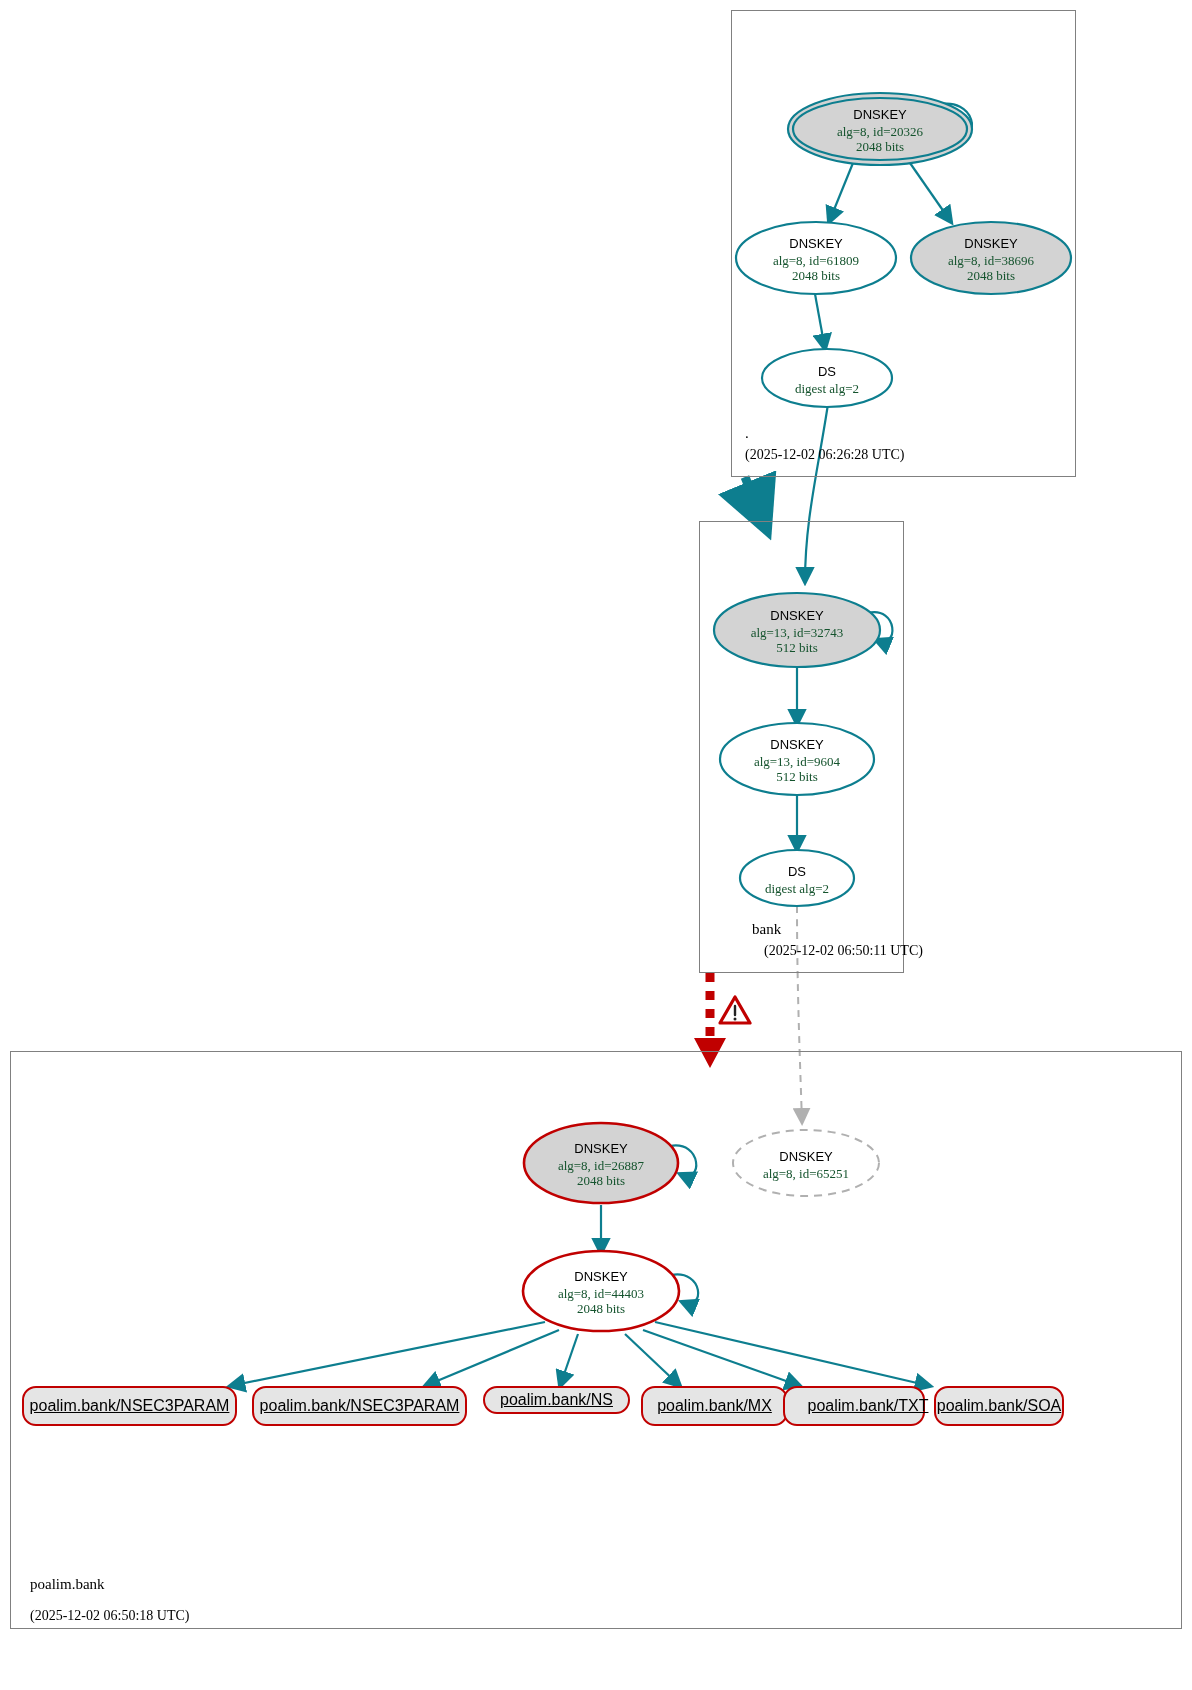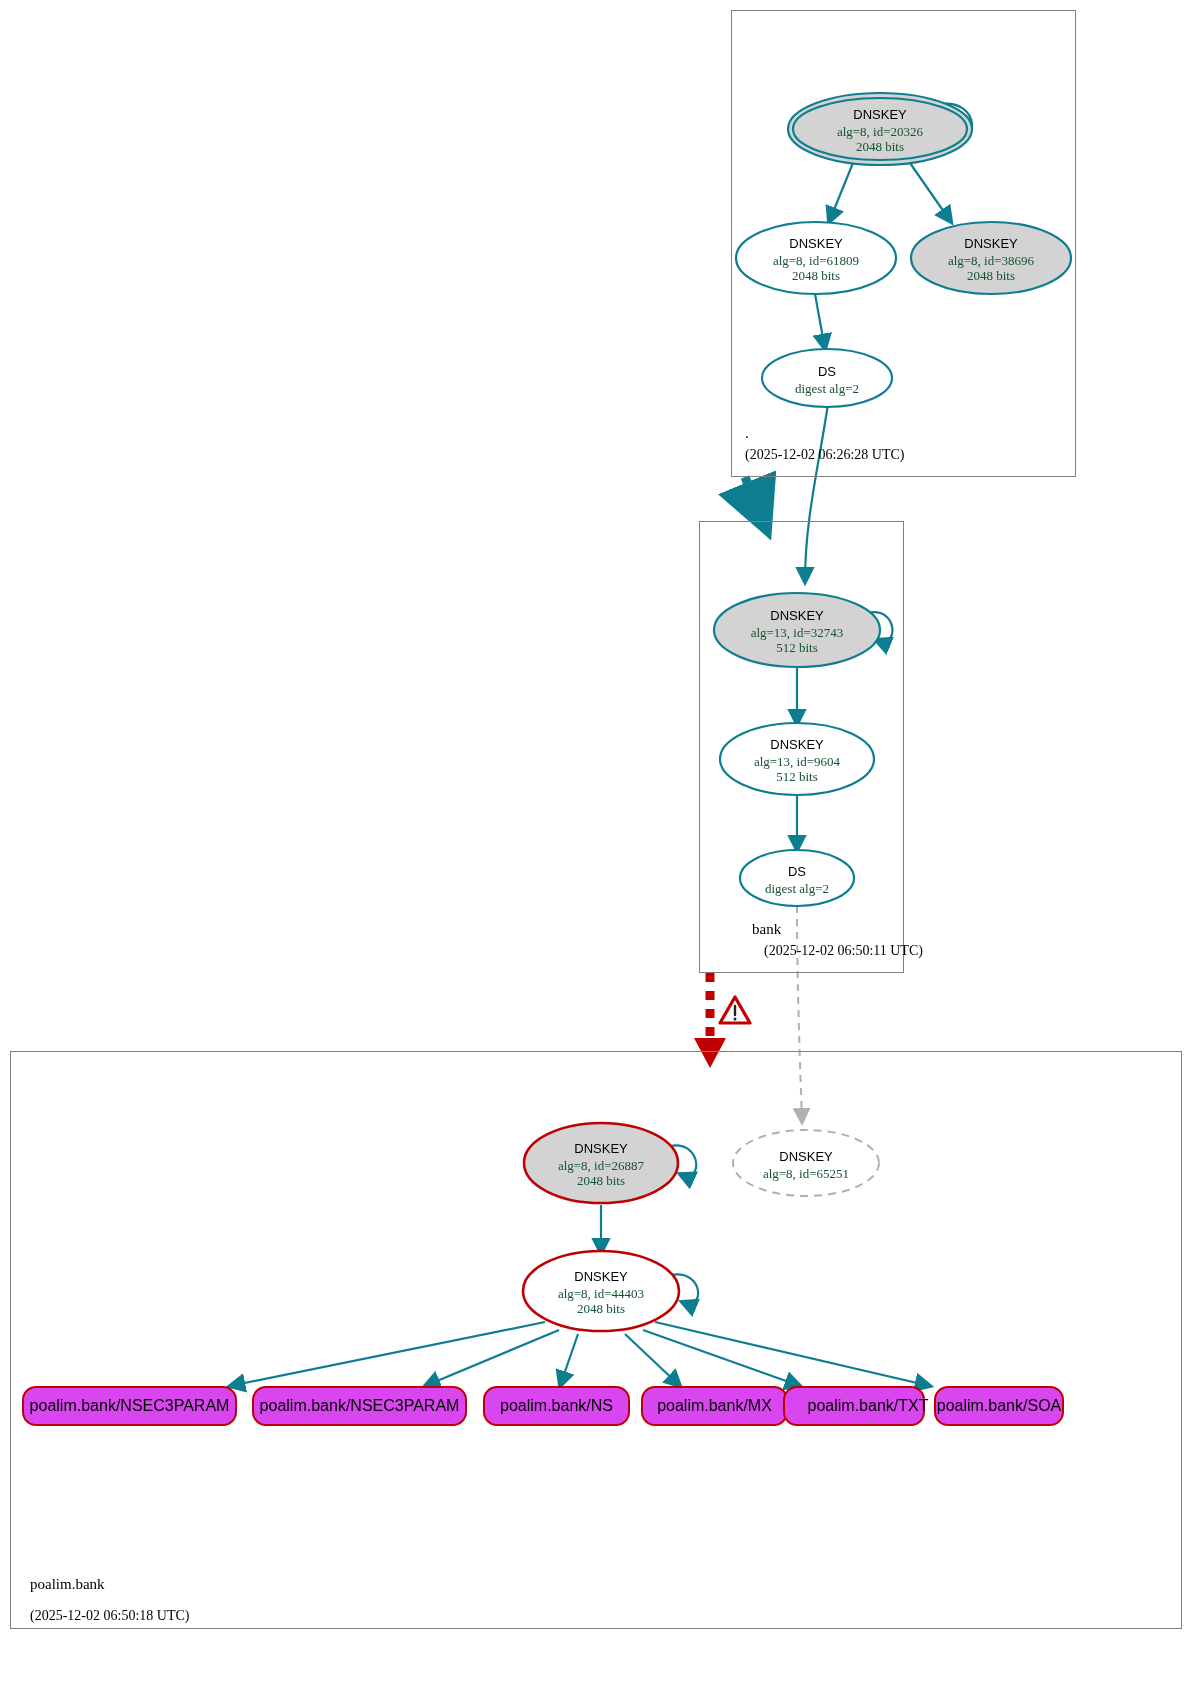--- a/index.html
+++ b/index.html
@@ -65,26 +65,27 @@
     line-height: 15px;
     color: #14532d;
   }
   .rrset {
     position: absolute;
     display: flex;
     align-items: center;
     justify-content: center;
     border: 2px solid #c00000;
     border-radius: 14px;
-    background: #d946ef;
+    background: #e5e5e5;
     box-sizing: border-box;
     font-family: "Liberation Sans", sans-serif;
     font-size: 16px;
     color: #000000;
     white-space: nowrap;
+    text-decoration: underline;
   }
   .warn-icon {
     position: absolute;
   }
 </style>
 </head>
 <body>
 
 <div id="canvas">
 
@@ -233,18 +234,18 @@
   <div class="warn-icon" style="left:718px; top:994px; width:34px; height:32px;">
     <svg viewBox="0 0 34 32" width="34" height="32">
       <path d="M17 3 L32 29 L2 29 Z" fill="#ffffff" stroke="#c00000" stroke-width="3.2" stroke-linejoin="round"></path>
       <path d="M17 12 L17 21" stroke="#222222" stroke-width="2.4" stroke-linecap="round"></path>
       <circle cx="17" cy="25" r="1.5" fill="#222222"></circle>
     </svg>
   </div>
 
   <div class="rrset" style="left:22px; top:1386px; width:215px; height:40px;">poalim.bank/NSEC3PARAM</div>
   <div class="rrset" style="left:252px; top:1386px; width:215px; height:40px;">poalim.bank/NSEC3PARAM</div>
-  <div class="rrset" style="left:483px; top:1386px; width:147px; height:40px;">poalim.bank/NS</div>
+  <div class="rrset" style="left:483px; top:1386px; width:147px; height:28px;">poalim.bank/NS</div>
   <div class="rrset" style="left:641px; top:1386px; width:147px; height:40px;">poalim.bank/MX</div>
   <div class="rrset" style="left:783px; top:1386px; width:142px; height:40px;padding-left:28px;">poalim.bank/TXT</div>
   <div class="rrset" style="left:934px; top:1386px; width:130px; height:40px;">poalim.bank/SOA</div>
 
 </div>
 
 </body></html>

